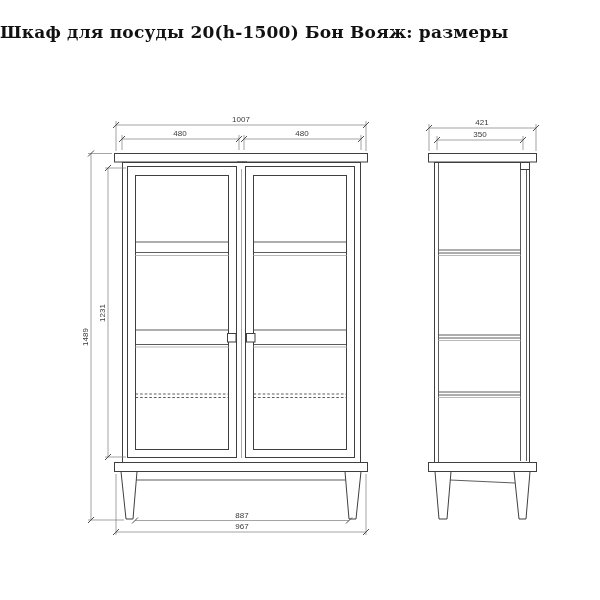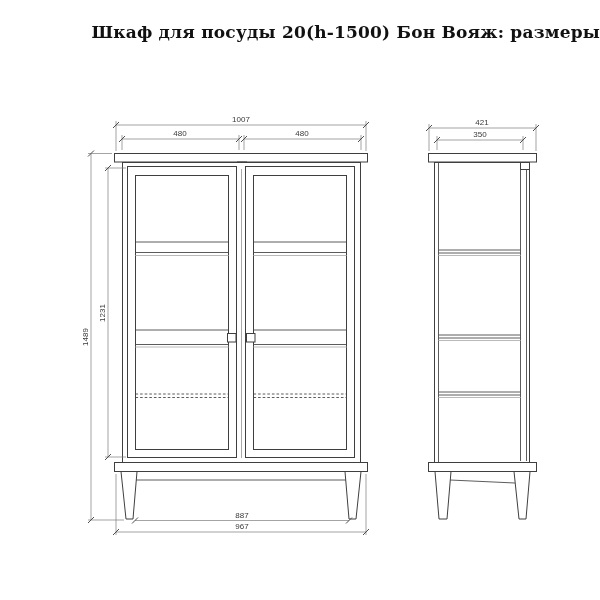--- a/index.html
+++ b/index.html
@@ -1,21 +1,21 @@
 <!DOCTYPE html>
 <html><head>
 <meta charset="utf-8">
 <style>
   html,body{margin:0;padding:0;}
   body{
     width:600px;height:600px;background:#ffffff;position:relative;overflow:hidden;
     font-family:"Liberation Sans", sans-serif;
   }
   .page-title{
-    position:absolute;top:22px;left:0;width:600px;text-align:right;
+    position:absolute;top:22px;left:0;width:600px;text-align:left;
     font-family:"DejaVu Serif","Liberation Serif",serif;
     font-weight:700;font-size:17px;color:#111;letter-spacing:.2px;margin:0;
   }
   svg{position:absolute;top:0;left:0;}
   .outline{fill:#ffffff;stroke:#3f3f3f;stroke-width:1;}
   .thin{stroke:#4a4a4a;stroke-width:.9;fill:none;}
   .lite{stroke:#9f9f9f;stroke-width:.9;fill:none;}
   .shade{stroke:#b9b9b9;stroke-width:1;fill:none;}
   .hidden-line{stroke:#4a4a4a;stroke-width:.9;fill:none;stroke-dasharray:2.6 2;}
   .dim{stroke:#7d7d7d;stroke-width:.7;fill:none;}

